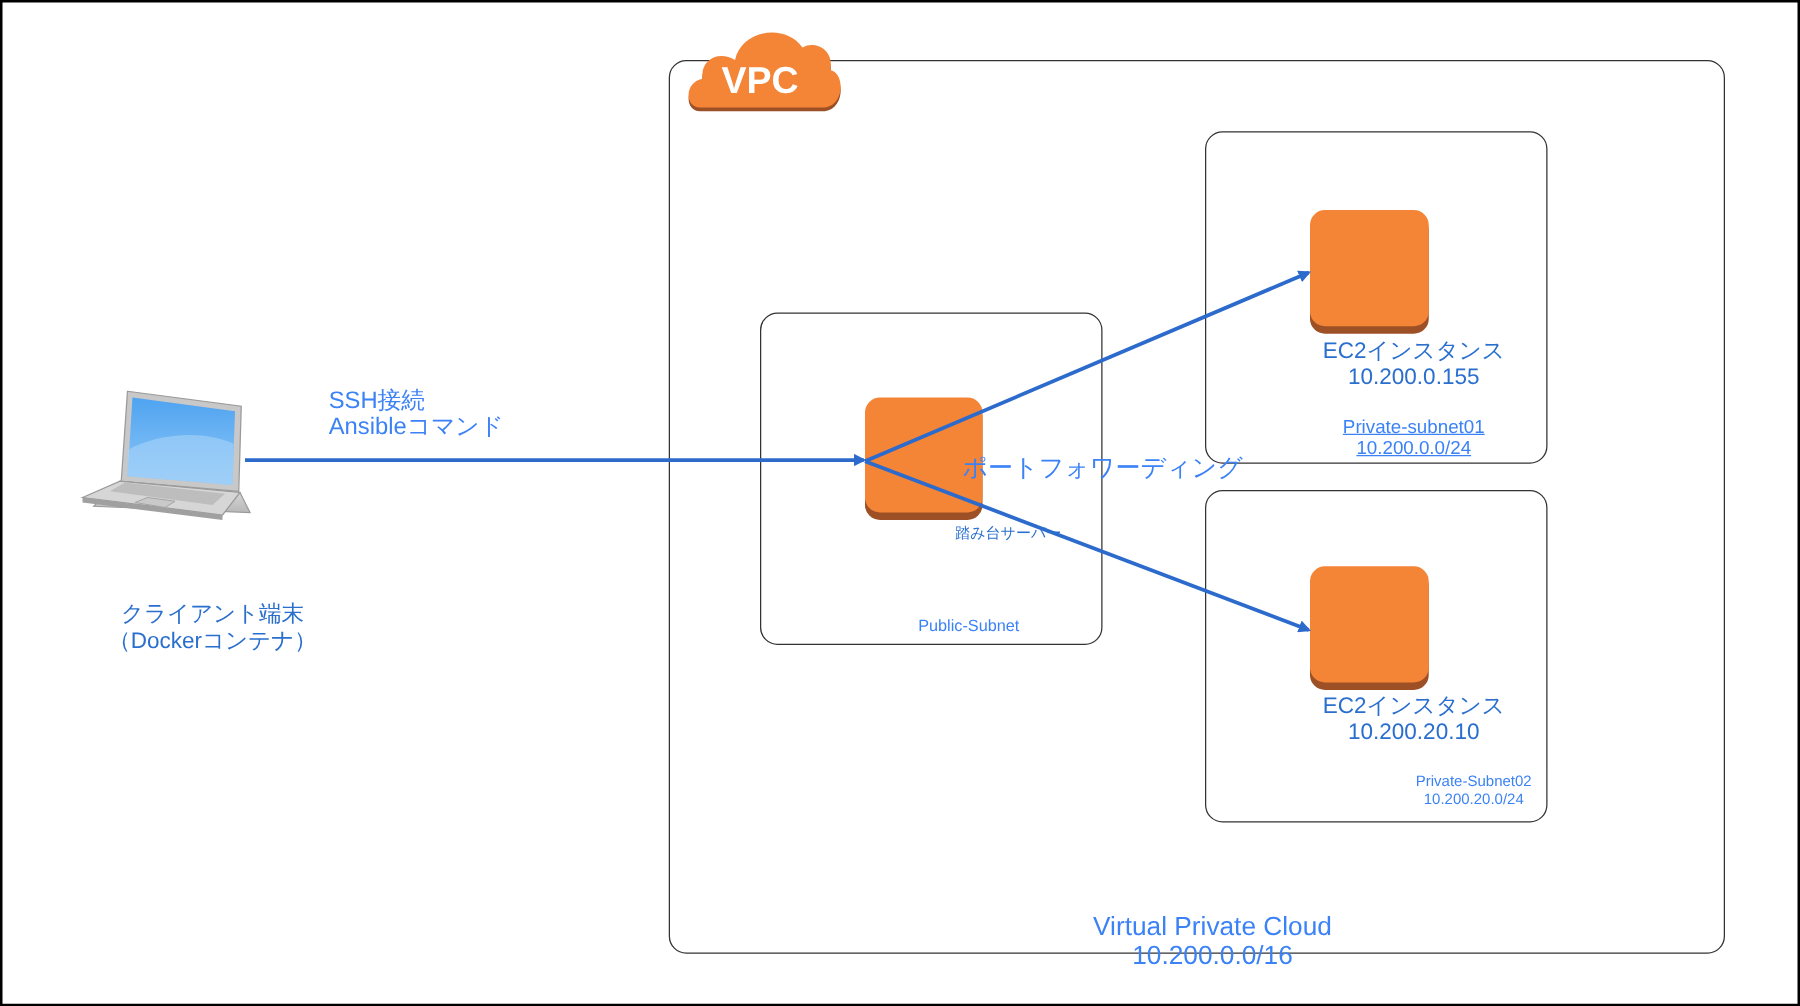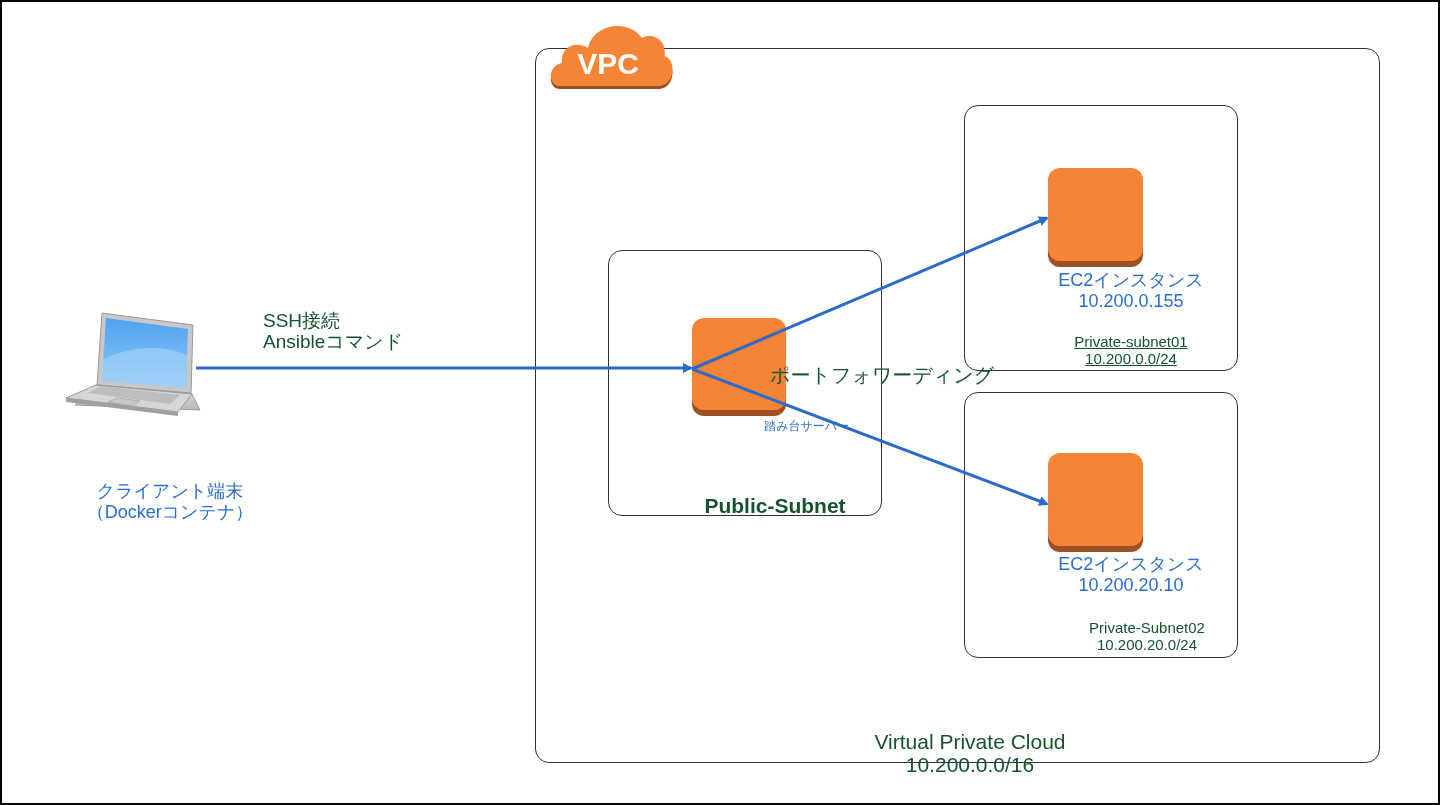--- a/index.html
+++ b/index.html
@@ -2,21 +2,21 @@
 <html><head>
 <meta charset="utf-8">
 <style>
   html, body { margin: 0; padding: 0; background: #ffffff; }
   body { width: 1440px; height: 805px; position: relative; overflow: hidden;
          font-family: "Liberation Sans", "DejaVu Sans", sans-serif; }
   .frame { position: absolute; left: 0; top: 0; width: 1440px; height: 805px; box-sizing: border-box;
            border: 2px solid #000; border-right-width: 2px; }
   .box { position: absolute; box-sizing: border-box; border: 1px solid #333; border-radius: 14px; background: transparent; }
   .lbl { position: absolute; text-align: center; white-space: nowrap; line-height: 1.15; padding-left: 30px; }
-  .black { color: #14532d; }
+  .black { color: #3b82f6; }
   .blue { color: #2a6fce; }
   svg.overlay { position: absolute; left: 0; top: 0; width: 1440px; height: 805px; pointer-events: none; }
   svg.overlay * { pointer-events: auto; }
 </style>
 </head>
 <body>
 
 <div class="frame"></div>
 
 <div class="box" style="left:535px; top:48px; width:845px; height:715px;"></div>
@@ -87,36 +87,36 @@
 
 <div class="lbl black" style="left:233px; top:311px; text-align:left; font-size:19px; line-height:1.1;">
   <div>SSH接続</div>
   <div>Ansibleコマンド</div>
 </div>
 
 <div class="lbl black" style="left:740px; top:364px; font-size:20px;">ポートフォワーディング</div>
 
 <div class="lbl blue" style="left:659px; top:420px; width:160px; font-size:12px;text-align:right;">踏み台サーバー</div>
 
-<div class="lbl black" style="left:608px; top:494px; width:274px; font-size:21px;font-weight:bold;">Public-Subnet</div>
+<div class="lbl black" style="left:608px; top:494px; width:274px; font-size:13px;">Public-Subnet</div>
 
 <div class="lbl blue" style="left:964px; top:270px; width:274px; font-size:18px;">
   <div>EC2インスタンス</div>
   <div>10.200.0.155</div>
 </div>
 <div class="lbl black" style="left:964px; top:333px; width:274px; font-size:15px;text-decoration:underline;">
   <div>Private-subnet01</div>
   <div>10.200.0.0/24</div>
 </div>
 
 <div class="lbl blue" style="left:964px; top:554px; width:274px; font-size:18px;">
   <div>EC2インスタンス</div>
   <div>10.200.20.10</div>
 </div>
-<div class="lbl black" style="left:980px; top:619px; width:274px; font-size:15px;">
+<div class="lbl black" style="left:1012px; top:619px; width:274px; font-size:12px;">
   <div>Private-Subnet02</div>
   <div>10.200.20.0/24</div>
 </div>
 
 <div class="lbl black" style="left:800px; top:713px; width:280px; font-size:21px; line-height:1.1;margin-top:17px;">
   <div>Virtual Private Cloud</div>
   <div>10.200.0.0/16</div>
 </div>
 
 </body></html>

